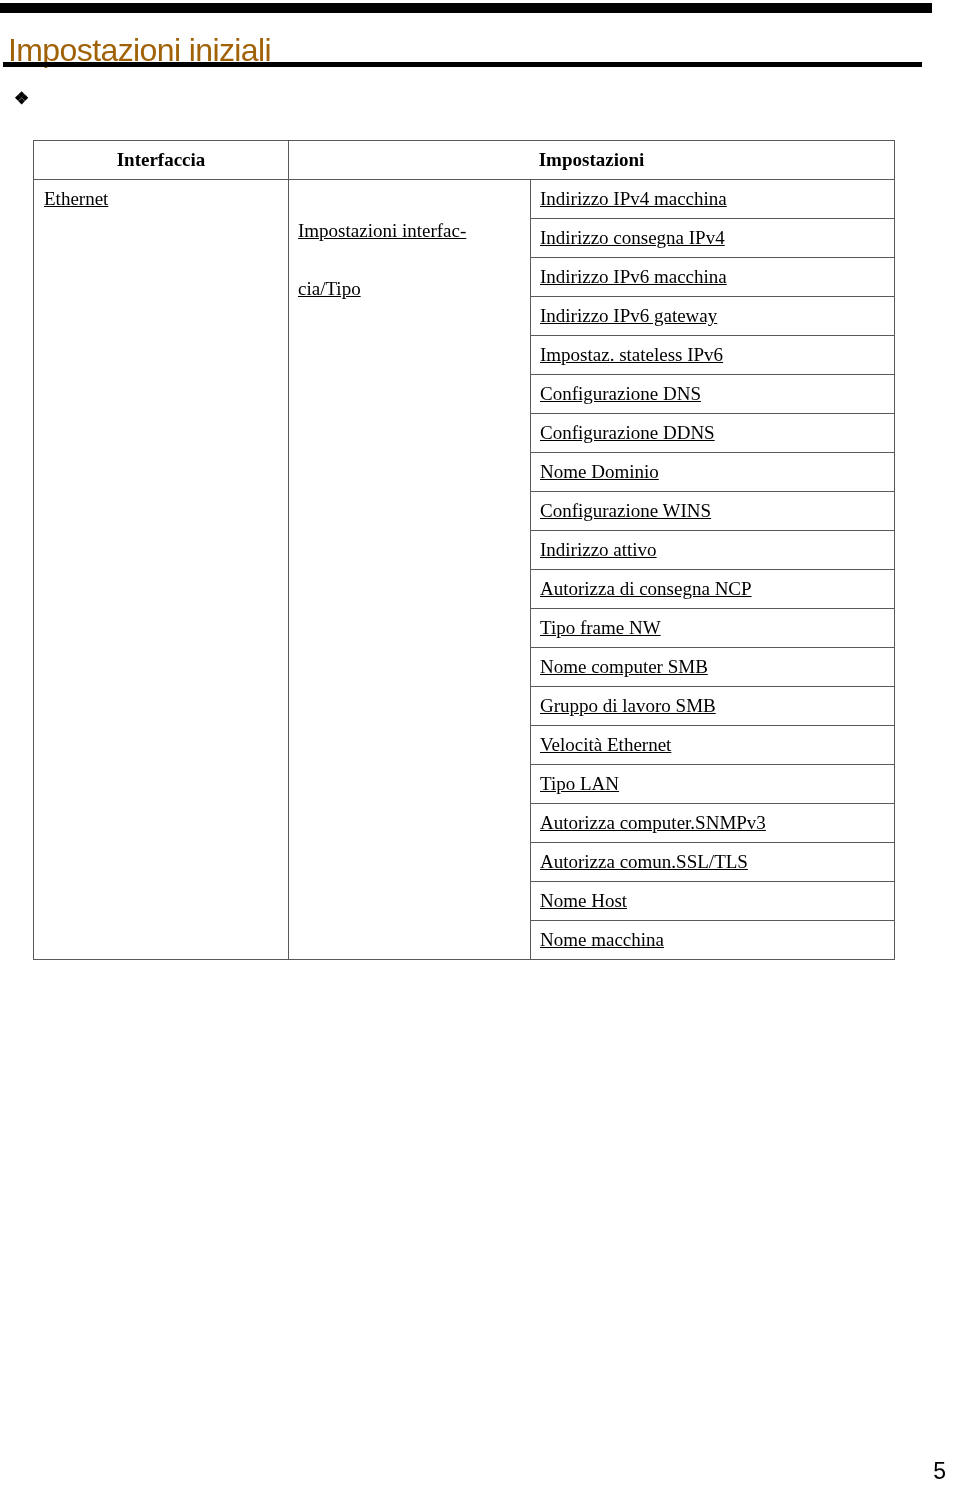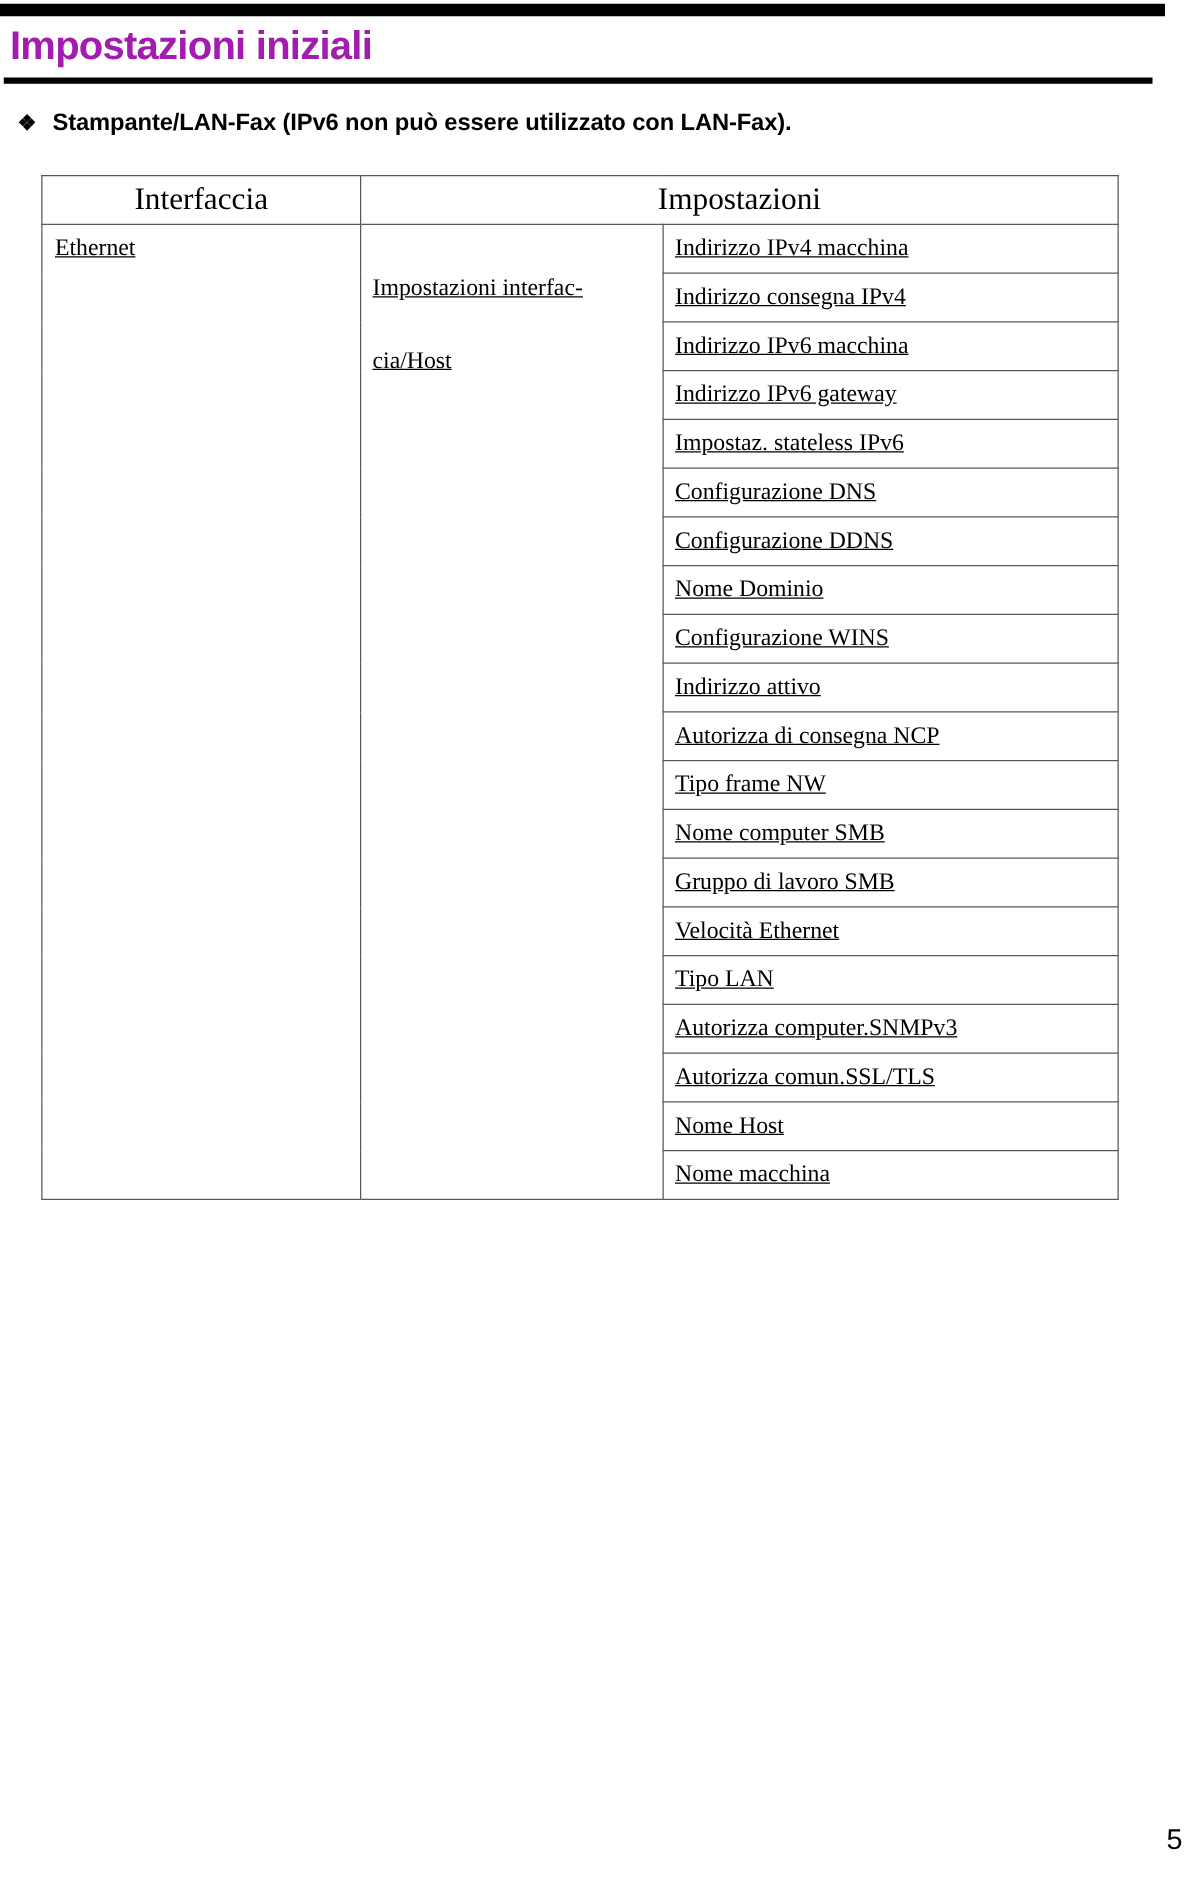--- a/index.html
+++ b/index.html
@@ -29,27 +29,27 @@
     position: absolute;
     left: 0;
     top: 3px;
     width: 932px;
     height: 10px;
     background: #000000;
   }
   .chapter-title {
     position: absolute;
     left: 8px;
-    top: 16px;
+    top: 30px;
     font-family: "Liberation Sans", sans-serif;
-    font-weight: bold;
+    font-weight: normal;
     font-size: 32px;
     line-height: 40px;
     letter-spacing: -0.6px;
-    color: #a21caf;
+    color: #a16207;
     white-space: nowrap;
   }
   .rule-under-title {
     position: absolute;
     left: 3px;
     top: 62px;
     width: 919px;
     height: 5px;
     background: #000000;
   }
@@ -96,22 +96,22 @@
     padding: 0;
     vertical-align: top;
     background: #ffffff;
   }
   .col-iface  { width: 255px; }
   .col-group  { width: 242px; }
   .col-detail { width: 364px; }
 
   th.hdr {
     text-align: center;
-    font-weight: normal;
-    font-size: 25px;
+    font-weight: bold;
+    font-size: 19px;
     height: 38px;
     line-height: 38px;
     padding: 0 4px;
     white-space: nowrap;
   }
 
   td.cell {
     padding: 6px 8px 0 8px;
     line-height: 25px;
     text-decoration: underline;
@@ -147,41 +147,40 @@
 <body>
 
 <div class="page-head">
   <div class="rule-top"></div>
   <div class="chapter-title">Impostazioni iniziali</div>
   <div class="rule-under-title"></div>
 </div>
 
 <div class="bullet-line">
   <span class="bullet-glyph">❖</span>
-  <span class="bullet-text">Stampante/LAN-Fax (IPv6 non può essere utilizzato con LAN-Fax).</span>
 </div>
 
 <table class="settings-table">
   <colgroup>
     <col class="col-iface">
     <col class="col-group">
     <col class="col-detail">
   </colgroup>
   <thead>
     <tr>
       <th class="hdr">Interfaccia</th>
       <th class="hdr" colspan="2">Impostazioni</th>
     </tr>
   </thead>
   <tbody>
     <tr>
       <td class="cell iface-cell" rowspan="20">Ethernet</td>
       <td class="cell group-cell" rowspan="20">
         <span class="hyphenated">Impostazioni interfac-</span>
-        <span class="hyphenated">cia/Host</span>
+        <span class="hyphenated">cia/Tipo</span>
       </td>
       <td class="cell detail-cell">Indirizzo IPv4 macchina</td>
     </tr>
     <tr>
       <td class="cell detail-cell">Indirizzo consegna IPv4</td>
     </tr>
     <tr>
       <td class="cell detail-cell">Indirizzo IPv6 macchina</td>
     </tr>
     <tr>

